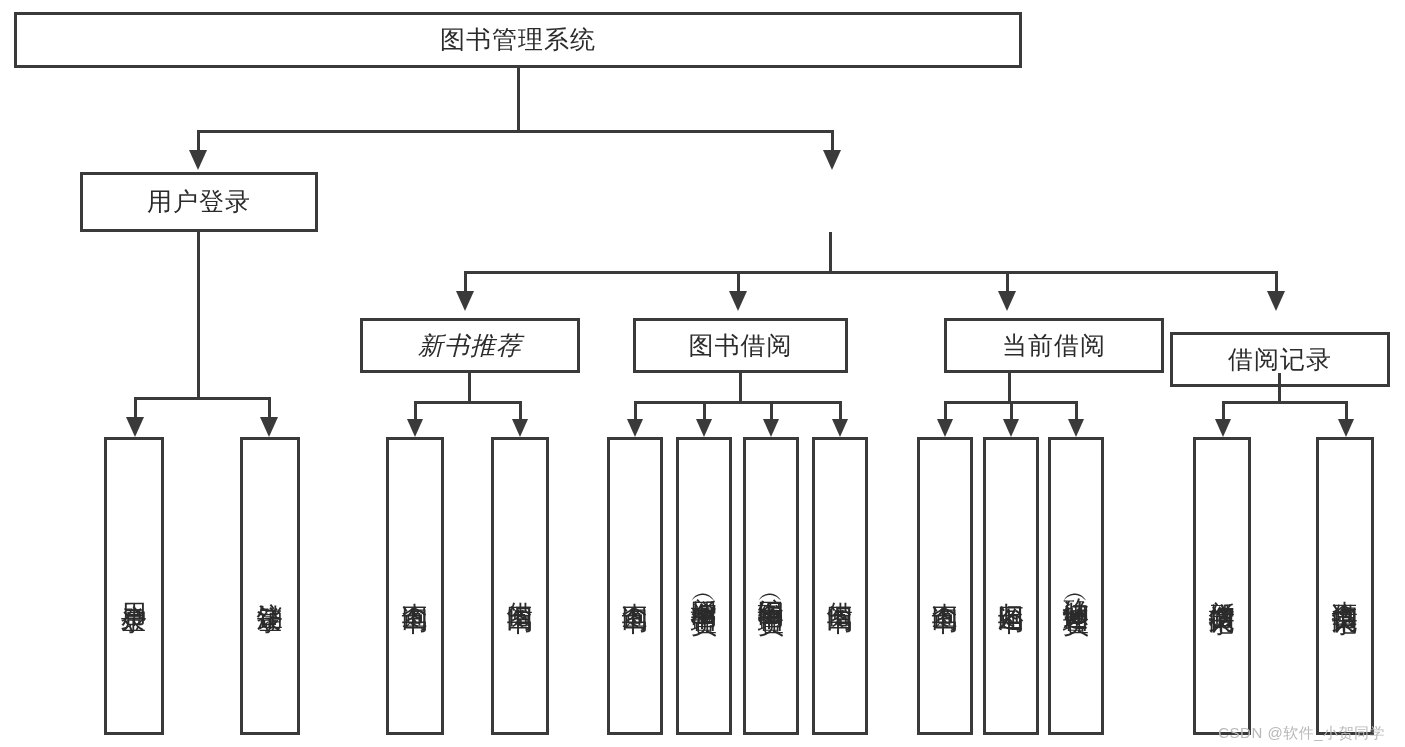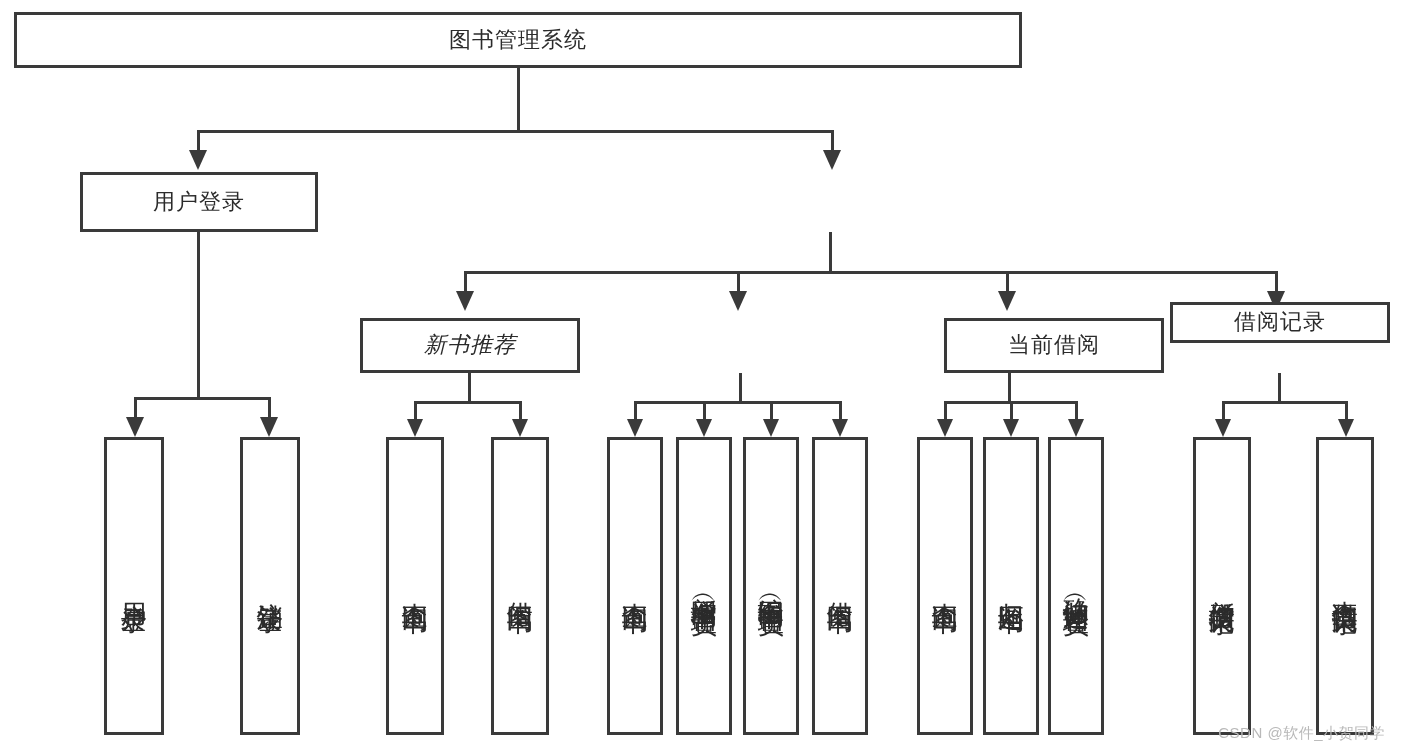--- a/index.html
+++ b/index.html
@@ -21,21 +21,21 @@
     position: absolute;
     box-sizing: border-box;
     border: 3px solid #3a3a3a;
     background: #ffffff;
     display: flex;
     align-items: center;
     justify-content: center;
     color: #2b2b2b;
   }
   .node.horiz {
-    font-size: 22px;
+    font-size: 25px;
     line-height: 1.1;
     letter-spacing: 1px;
   }
   .node.vert {
     border-width: 3px;
     padding-top: 4px;
     padding-bottom: 4px;
     align-items: center;
   }
   .vtext {
@@ -111,24 +111,27 @@
   <div class="edge v" style="left:1006px; top:271px; height:22px;"></div>
   <div class="edge v" style="left:1275px; top:271px; height:22px;"></div>
   <div class="arrow" style="left:456px; top:291px;"></div>
   <div class="arrow" style="left:729px; top:291px;"></div>
   <div class="arrow" style="left:998px; top:291px;"></div>
   <div class="arrow" style="left:1267px; top:291px;"></div>
 
   <div class="node horiz" style="left:360px; top:318px; width:220px; height:55px;font-style:italic;">
     <span>新书推荐</span>
   </div>
+  <div class="node horiz" style="left:633px; top:318px; width:215px; height:55px;">
+    <span>图书借阅</span>
+  </div>
   <div class="node horiz" style="left:900px; top:318px; width:220px; height:55px;margin-left:44px;">
     <span>当前借阅</span>
   </div>
-  <div class="node horiz" style="left:1170px; top:302px; width:220px; height:41px;">
+  <div class="node horiz" style="left:1170px; top:332px; width:220px; height:55px;">
     <span>借阅记录</span>
   </div>
 
   <div class="edge v" style="left:468px; top:373px; height:28px;"></div>
   <div class="edge h" style="left:414px; top:401px; width:108px;"></div>
   <div class="edge v" style="left:414px; top:401px; height:18px;"></div>
   <div class="edge v" style="left:519px; top:401px; height:18px;"></div>
   <div class="arrow small" style="left:407px; top:419px;"></div>
   <div class="arrow small" style="left:512px; top:419px;"></div>
 

